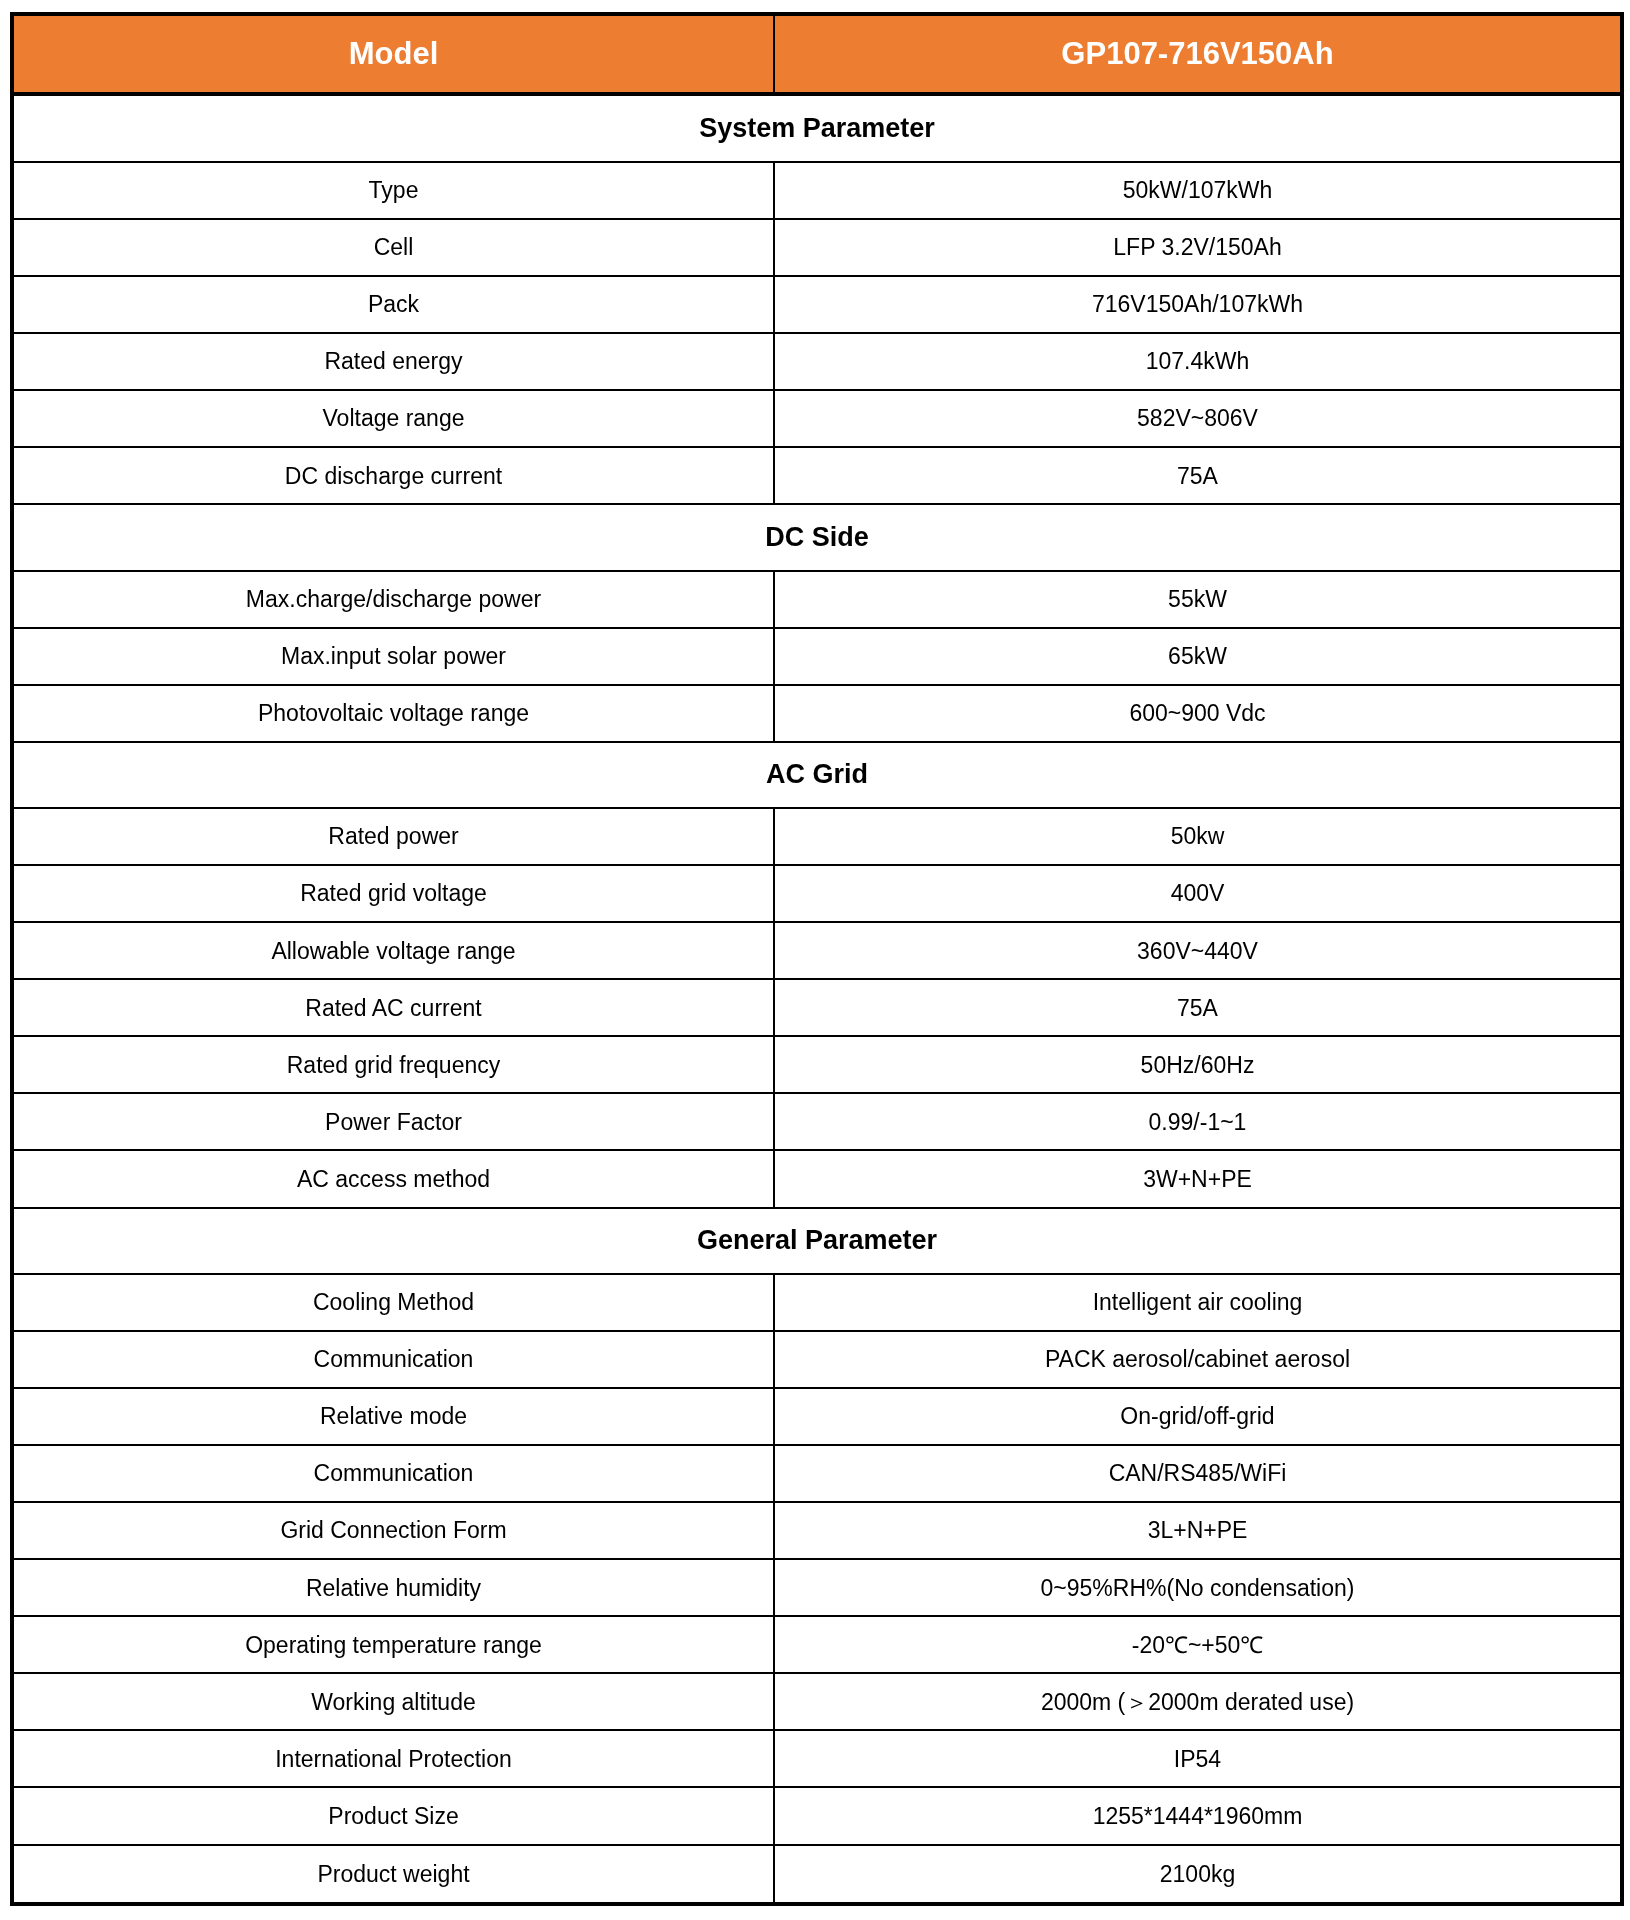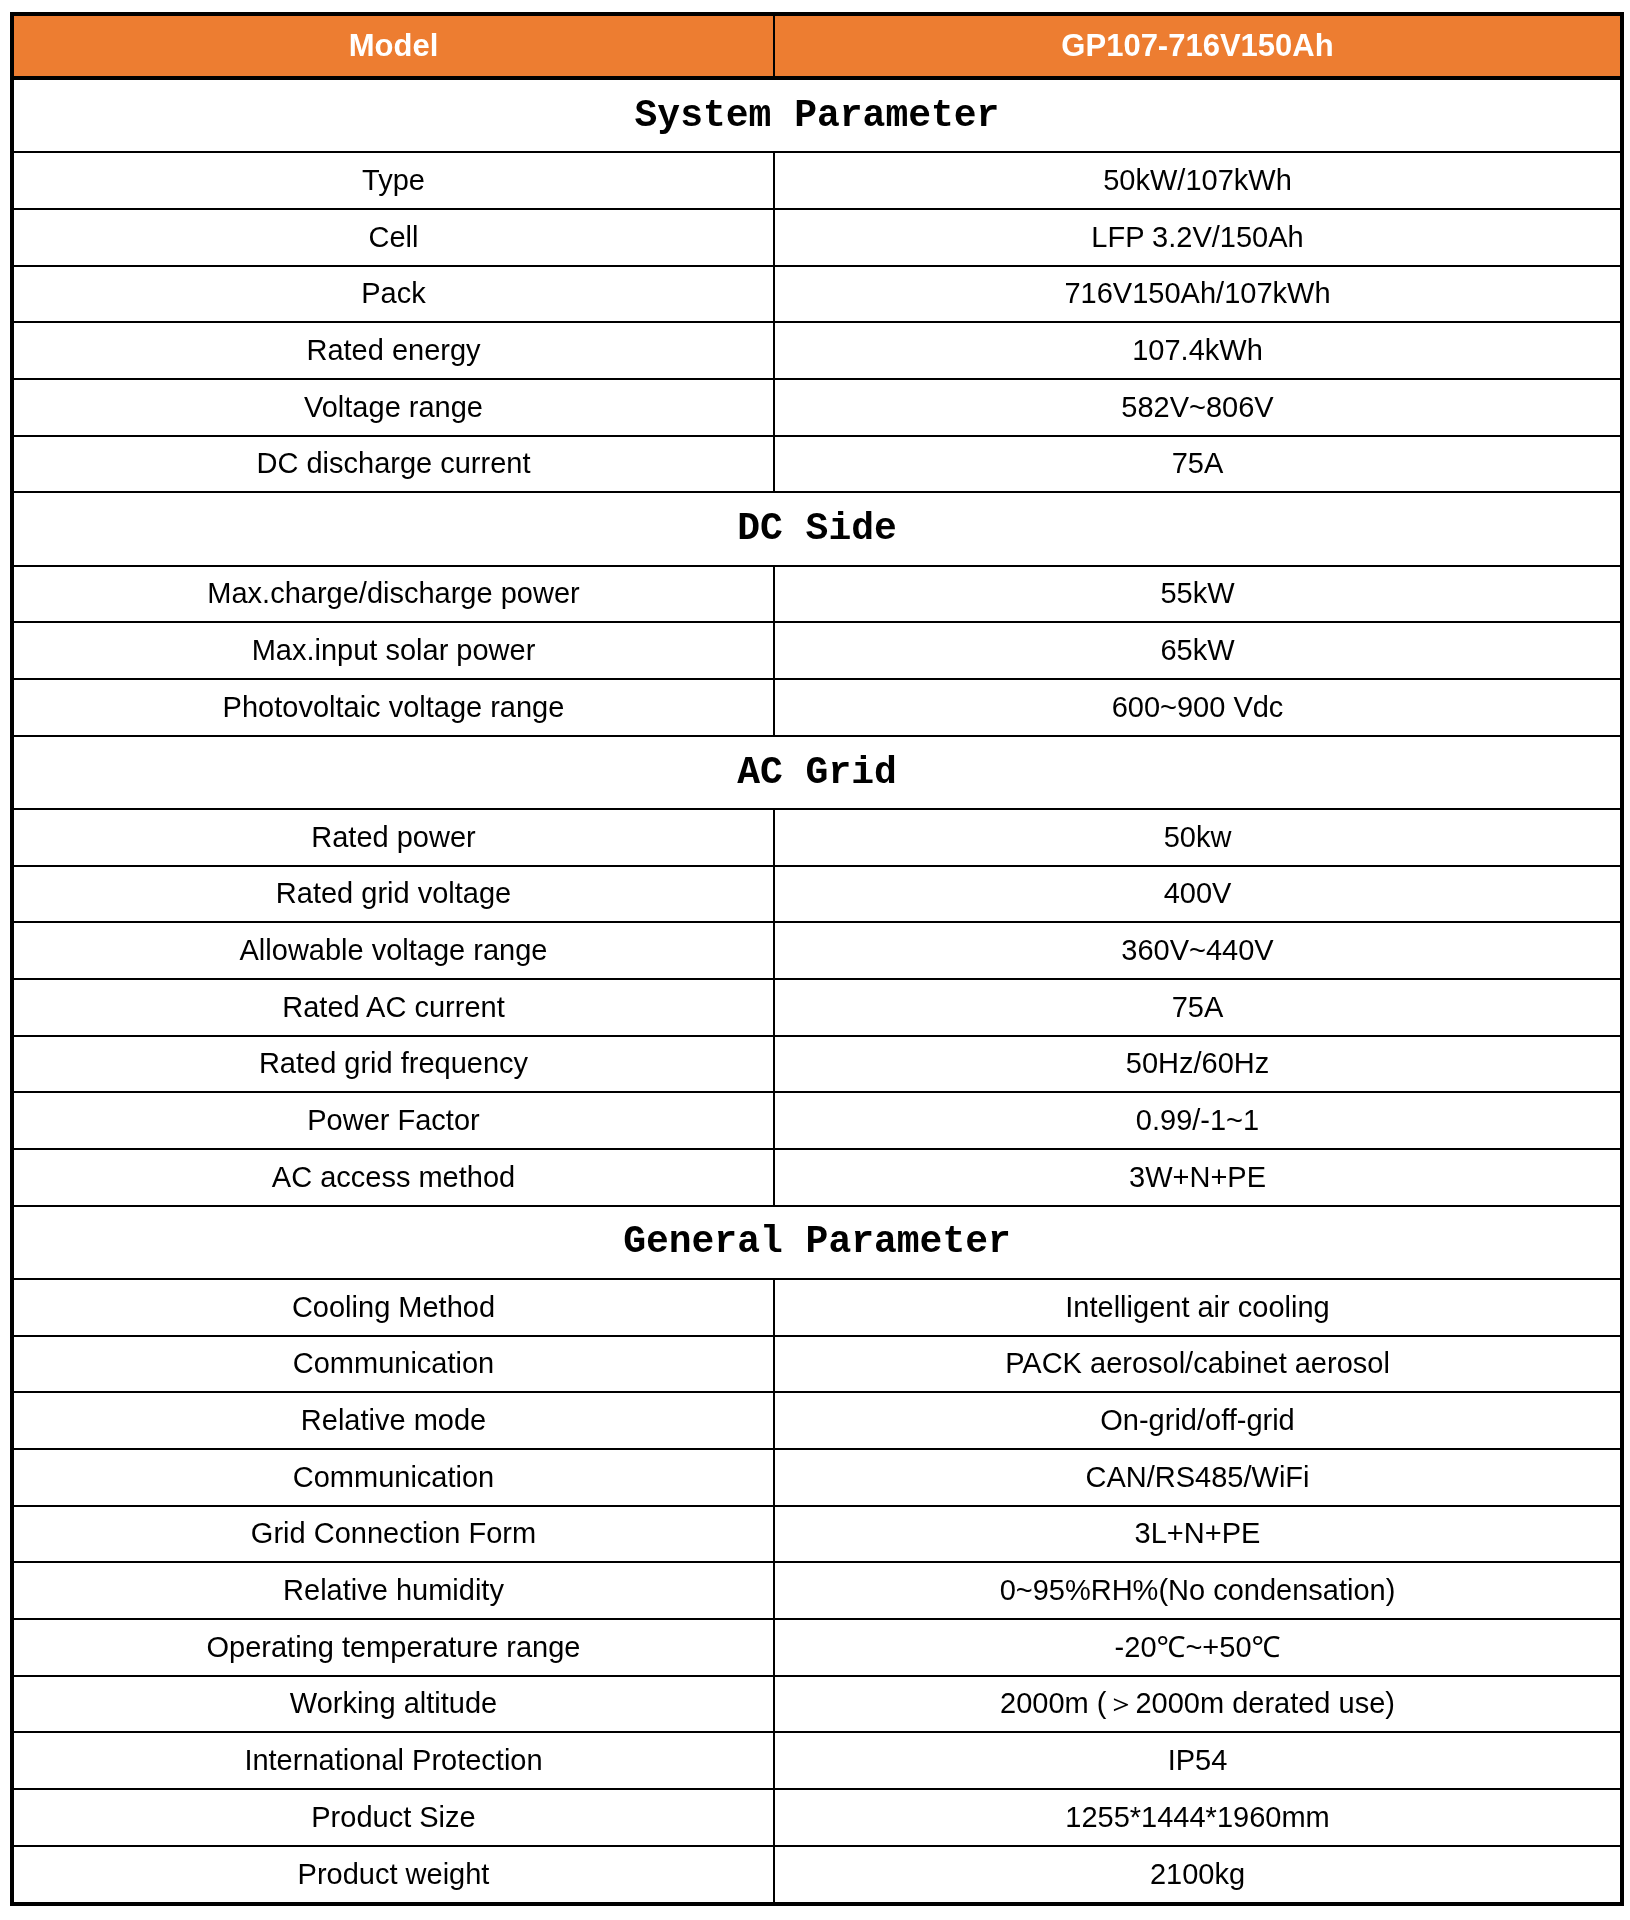--- a/index.html
+++ b/index.html
@@ -25,37 +25,36 @@
     border-collapse: collapse;
     table-layout: fixed;
     border: 4px solid #000000;
   }
   col.c-label { width: 762px; }
   col.c-value { width: 848px; }
   td, th {
     border: 2px solid #000000;
     text-align: center;
     vertical-align: middle;
-    font-size: 29px;
+    font-size: 23px;
     line-height: 1.15;
     padding: 0 8px;
     overflow: hidden;
     white-space: nowrap;
   }
   tr.header-row th {
     background: #ED7D31;
     color: #ffffff;
     font-weight: bold;
     font-size: 31px;
     border-bottom: 4px solid #000000;
   }
   td.section {
     font-weight: bold;
-    font-size: 38px;
-    font-family: Liberation Mono, monospace;
+    font-size: 27px;
   }
   td.value.bold { font-weight: normal; }
 </style>
 </head>
 <body>
 
 <div class="page">
   <table class="spec">
     <colgroup>
       <col class="c-label">

